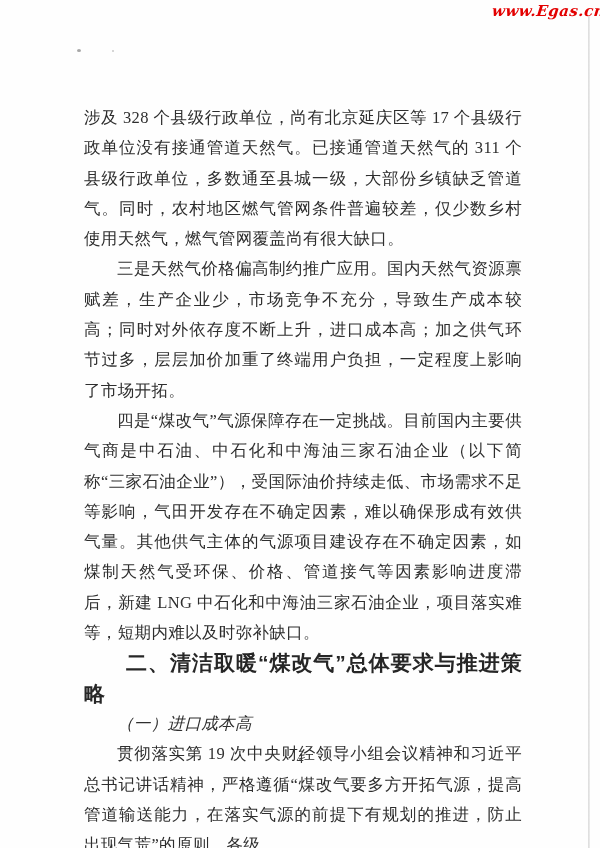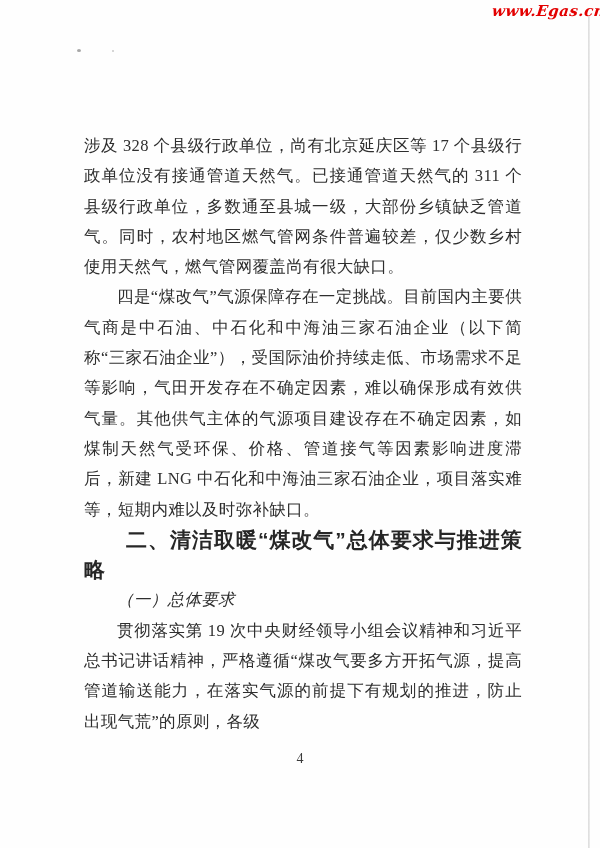--- a/index.html
+++ b/index.html
@@ -59,21 +59,20 @@
     letter-spacing: 0.35px;
     text-align: justify;
     text-justify: inter-ideograph;
   }
   .content p {
     margin: 0;
     text-indent: 2em;
   }
   .content p.no-indent {
     text-indent: 0;
-    margin-top: 28px;
   }
   
   .section-heading {
     margin: 0;
     text-indent: 2em;
     font-family: "Liberation Sans", "DejaVu Sans", sans-serif;
     font-weight: bold;
     font-size: 21px;
     color: #262626;
     letter-spacing: 0.3px;
@@ -103,21 +102,22 @@
 <div class="page">
 
   <span class="watermark">www.Egas.cn</span>
 
   <div class="edge-line"></div>
   <div class="speck s1"></div>
   <div class="speck s2"></div>
 
   <div class="content">
     <p class="no-indent">涉及 328 个县级行政单位，尚有北京延庆区等 17 个县级行政单位没有接通管道天然气。已接通管道天然气的 311 个县级行政单位，多数通至县城一级，大部份乡镇缺乏管道气。同时，农村地区燃气管网条件普遍较差，仅少数乡村使用天然气，燃气管网覆盖尚有很大缺口。</p>
+    <p>三是天然气价格偏高制约推广应用。国内天然气资源禀赋差，生产企业少，市场竞争不充分，导致生产成本较高；同时对外依存度不断上升，进口成本高；加之供气环节过多，层层加价加重了终端用户负担，一定程度上影响了市场开拓。</p>
     <p>四是“煤改气”气源保障存在一定挑战。目前国内主要供气商是中石油、中石化和中海油三家石油企业（以下简称“三家石油企业”），受国际油价持续走低、市场需求不足等影响，气田开发存在不确定因素，难以确保形成有效供气量。其他供气主体的气源项目建设存在不确定因素，如煤制天然气受环保、价格、管道接气等因素影响进度滞后，新建 LNG 中石化和中海油三家石油企业，项目落实难等，短期内难以及时弥补缺口。</p>
     <p class="section-heading">二、清洁取暖“煤改气”总体要求与推进策略</p>
-    <p class="subsection-heading">（一）总体要求</p>
+    <p class="subsection-heading">（一）进口成本高</p>
     <p>贯彻落实第 19 次中央财经领导小组会议精神和习近平总书记讲话精神，严格遵循“煤改气要多方开拓气源，提高管道输送能力，在落实气源的前提下有规划的推进，防止出现气荒”的原则，各级</p>
   </div>
 
   <div class="page-number">4</div>
 
 </div>
 
 </body></html>

